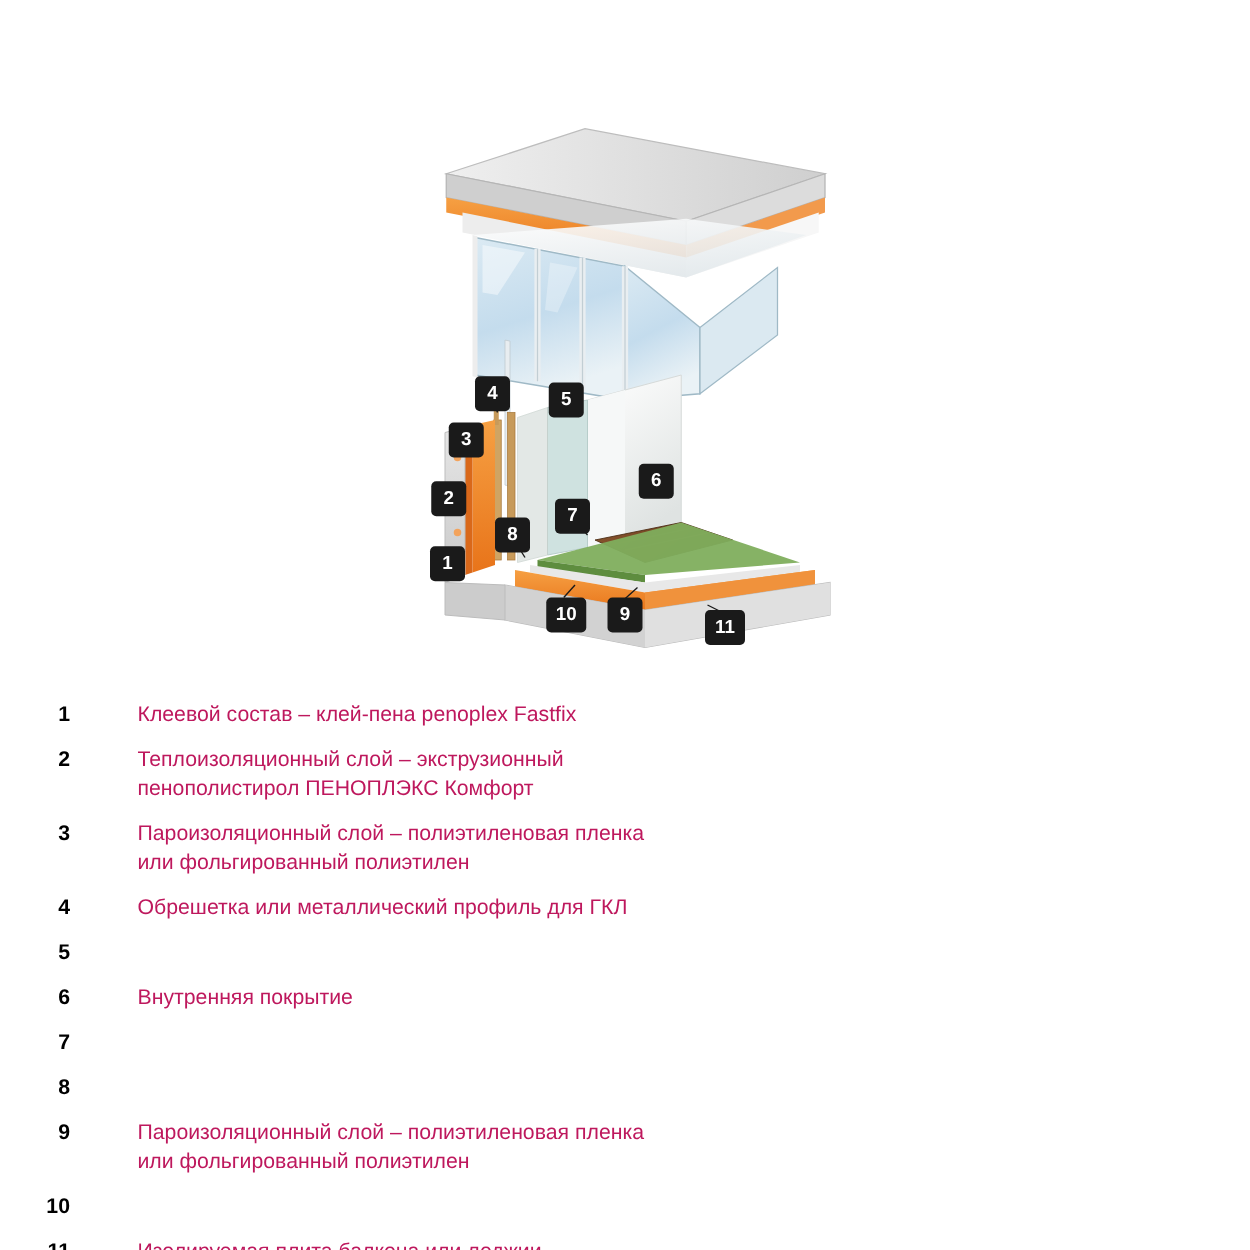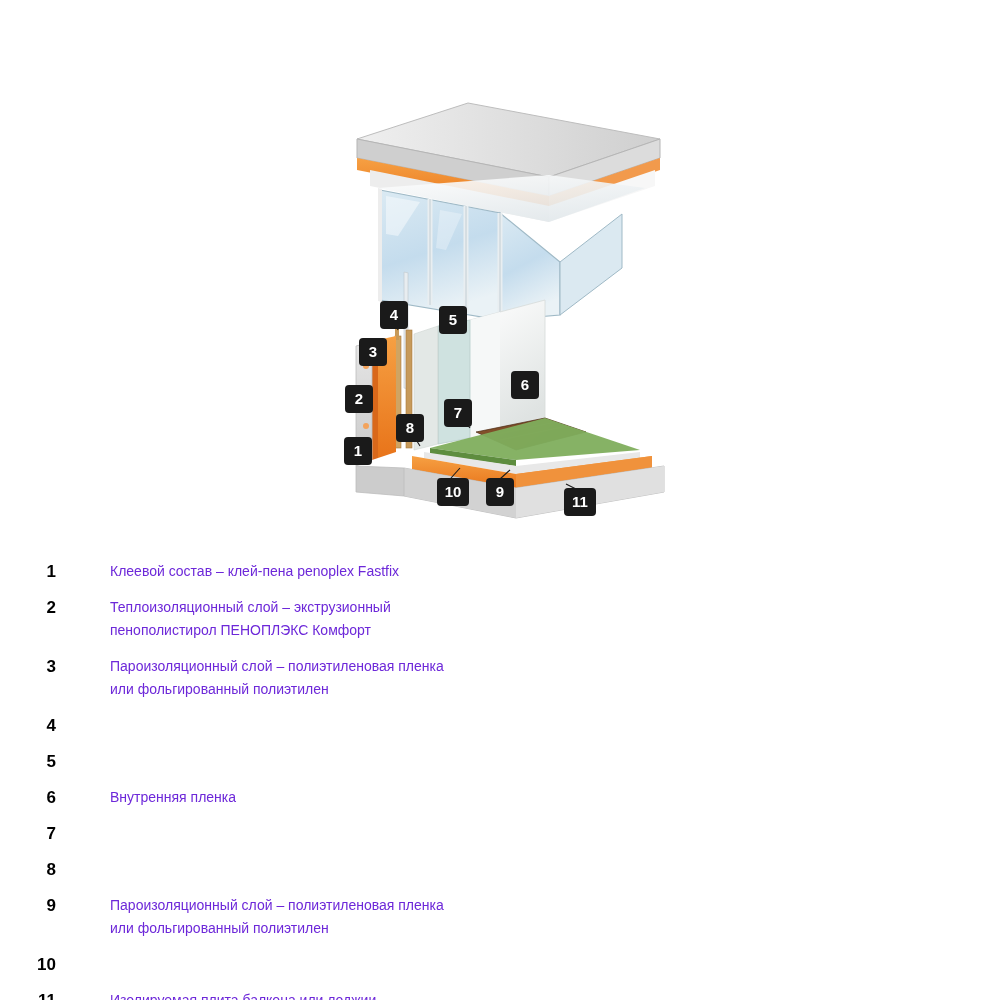--- a/index.html
+++ b/index.html
@@ -68,22 +68,22 @@
     min-width: 56px;
     text-align: right;
     padding-right: 0px;
     font-size: 17px;
     font-weight: bold;
     color: #000;
     line-height: 23px;
   }
   .legend-text {
     padding-left: 54px;
-    font-size: 14px;
-    color: #6d28d9;
+    font-size: 17px;
+    color: #be185d;
     line-height: 23px;
     white-space: pre-line;
   }
 </style>
 </head>
 <body>
 
 <div id="page">
 
   <div id="illustration">
@@ -257,29 +257,30 @@
     </div>
 
     <div class="legend-row">
       <div class="legend-num">3</div>
       <div class="legend-text">Пароизоляционный слой – полиэтиленовая пленка
 или фольгированный полиэтилен</div>
     </div>
 
     <div class="legend-row">
       <div class="legend-num">4</div>
+      <div class="legend-text">Обрешетка или металлический профиль для ГКЛ</div>
     </div>
 
     <div class="legend-row">
       <div class="legend-num">5</div>
     </div>
 
     <div class="legend-row">
       <div class="legend-num">6</div>
-      <div class="legend-text">Внутренняя пленка</div>
+      <div class="legend-text">Внутренняя покрытие</div>
     </div>
 
     <div class="legend-row">
       <div class="legend-num">7</div>
     </div>
 
     <div class="legend-row">
       <div class="legend-num">8</div>
     </div>
 

